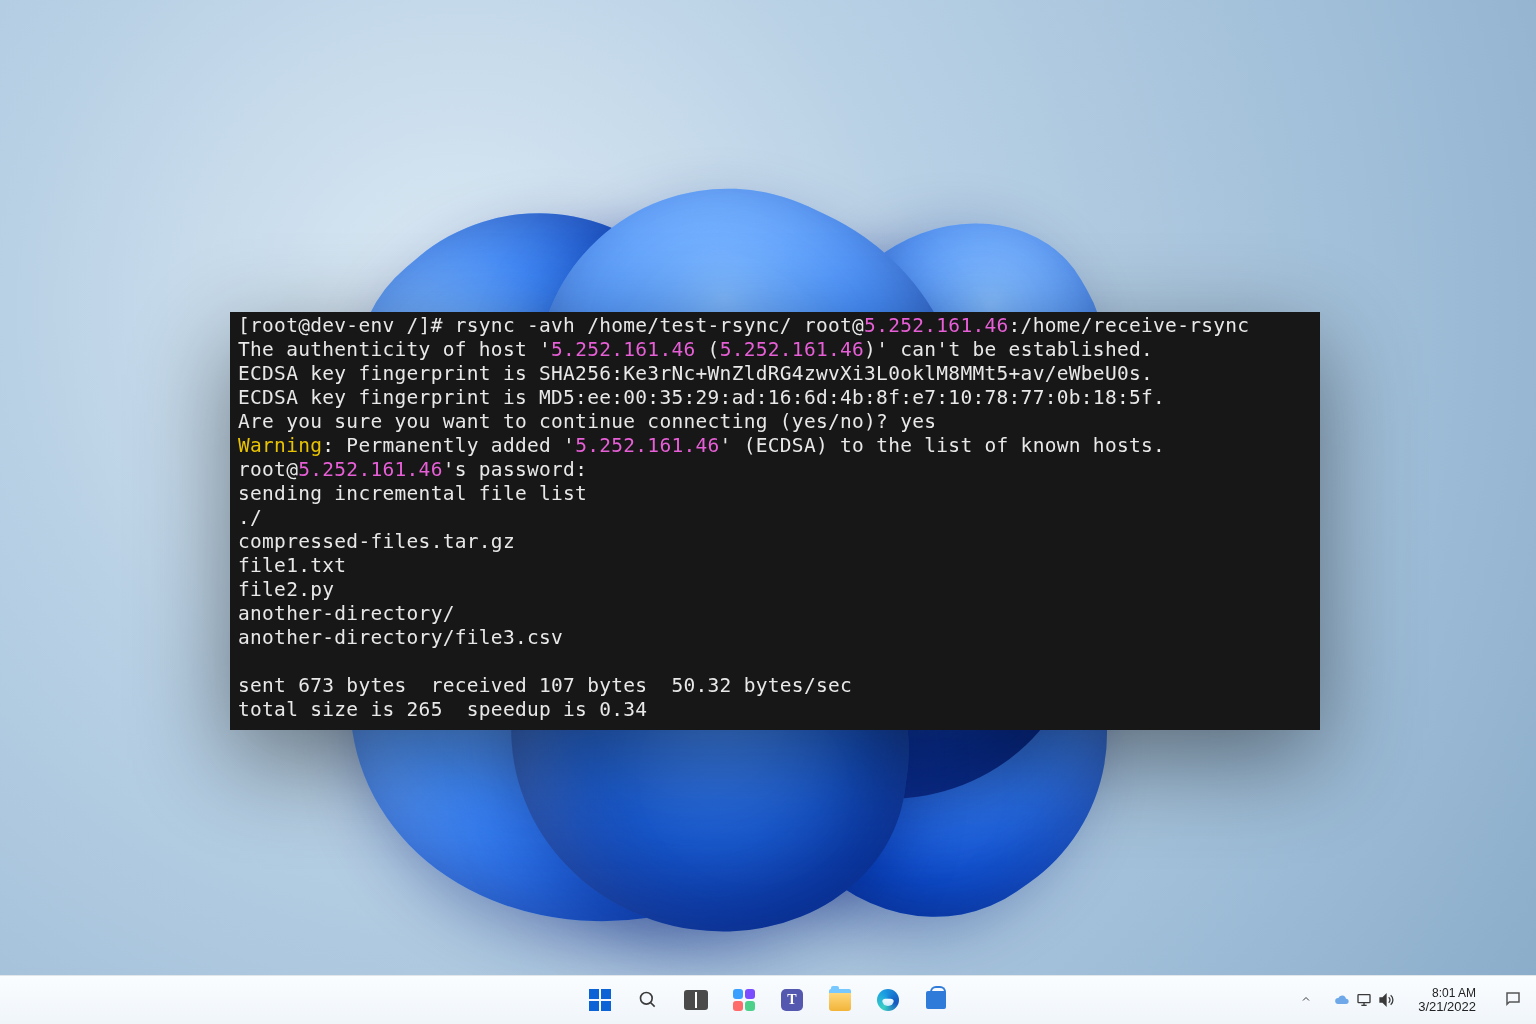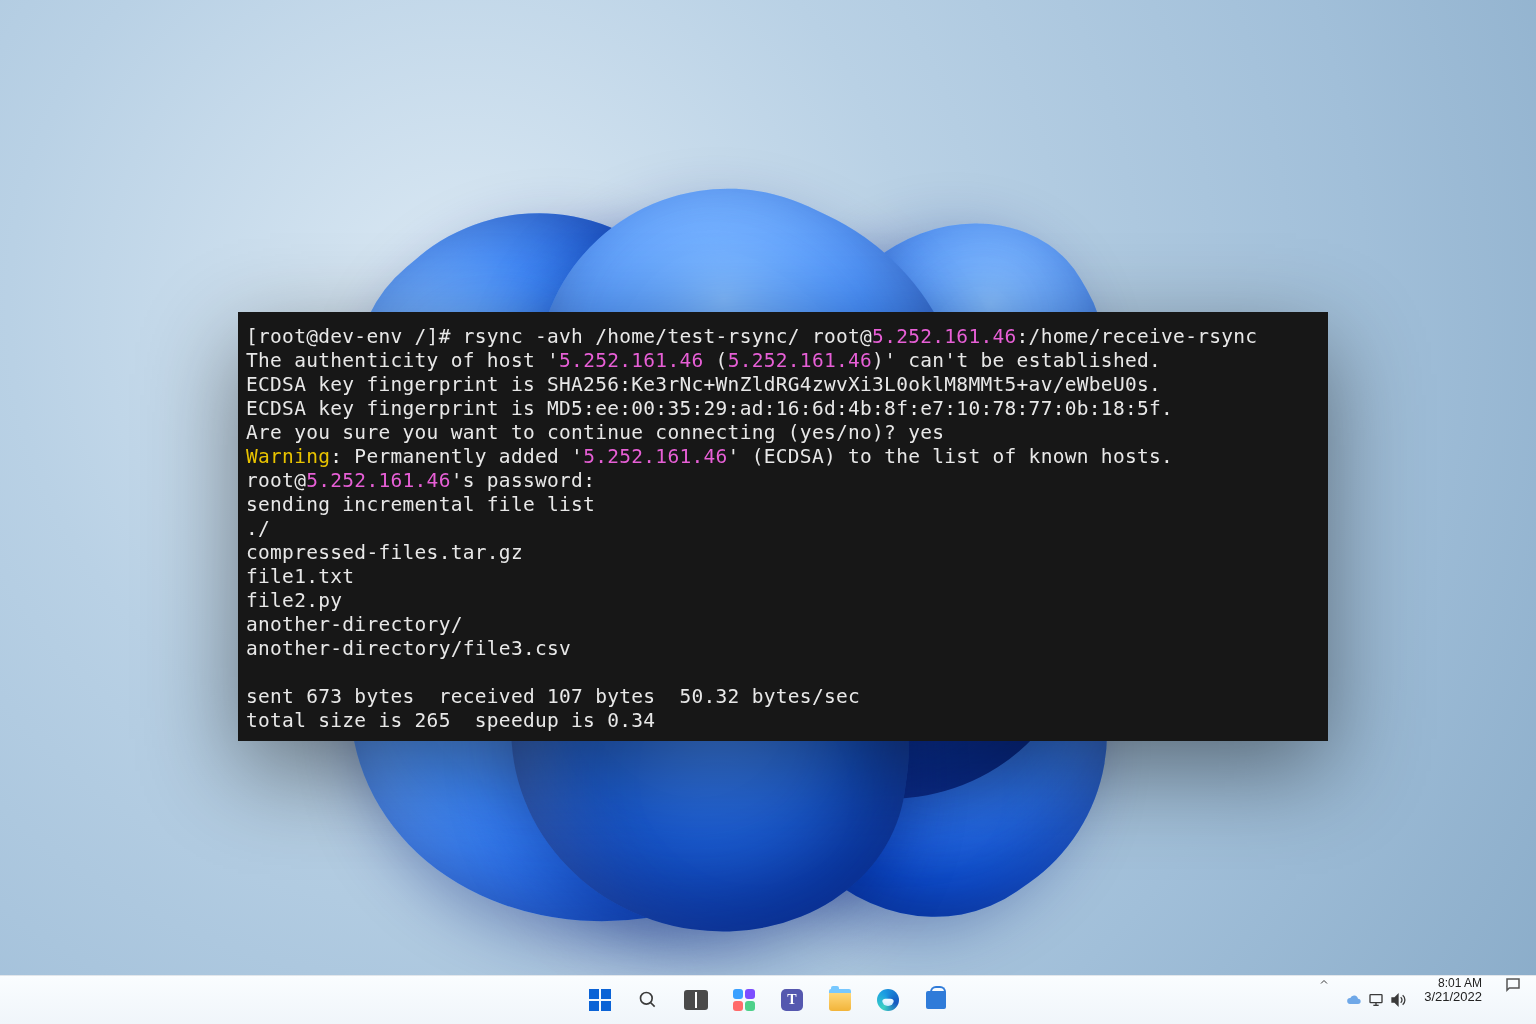--- a/index.html
+++ b/index.html
@@ -44,30 +44,30 @@
   .bloom-core {
     position:absolute; left:370px; top:360px; width:210px; height:210px; border-radius:50%;
     background: radial-gradient(circle at 55% 45%, #0a2d8a 0%, #021450 70%, #010a30 100%);
     z-index:5;
     box-shadow: inset 10px 10px 40px rgba(0,0,0,0.6);
   }
 
   
   .terminal {
     position: absolute;
-    left: 238px;
+    left: 230px;
     top: 312px;
     width: 1074px;
     background: #171717;
     color: #e8e8e8;
     font-family: "DejaVu Sans Mono","Consolas","Menlo",monospace;
     font-size: 19.5px;
     line-height: 24px;
     letter-spacing: 0.3px;
-    padding: 13px 8px 8px 8px;
+    padding: 2px 8px 8px 8px;
     box-shadow: 0 30px 90px rgba(0,0,0,0.45);
     z-index: 20;
     white-space: pre;
   }
   .ip      { color: #e75fd6; }
   .warning { color: #e8c300; }
 
   
   .taskbar {
     position: absolute;
@@ -102,21 +102,22 @@
     width:22px; height:22px; display:grid; grid-template-columns:1fr 1fr; grid-template-rows:1fr 1fr; gap:2px;
   }
   .win-logo div { background:#0b63d6; }
 
   .search-icon svg, .generic-icon svg { display:block; }
 
   .task-right {
     position: absolute;
     right: 6px;
     display: flex;
-    gap: 6px;
+    align-items: center;
+    gap: 12px;
     height: 100%;
     font-size: 12px;
     color: #222;
   }
   .chevron {
     padding: 0 6px;
     font-size: 13px;
     color:#444;
   }
   .tray-icons { display:flex; gap:6px; align-items:center; padding:0 4px;}

